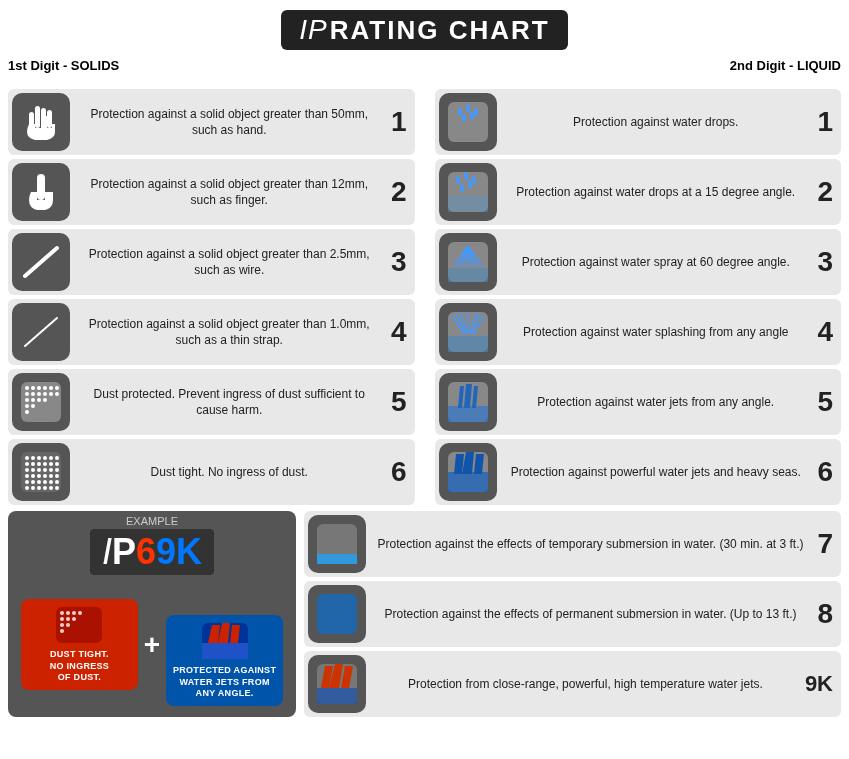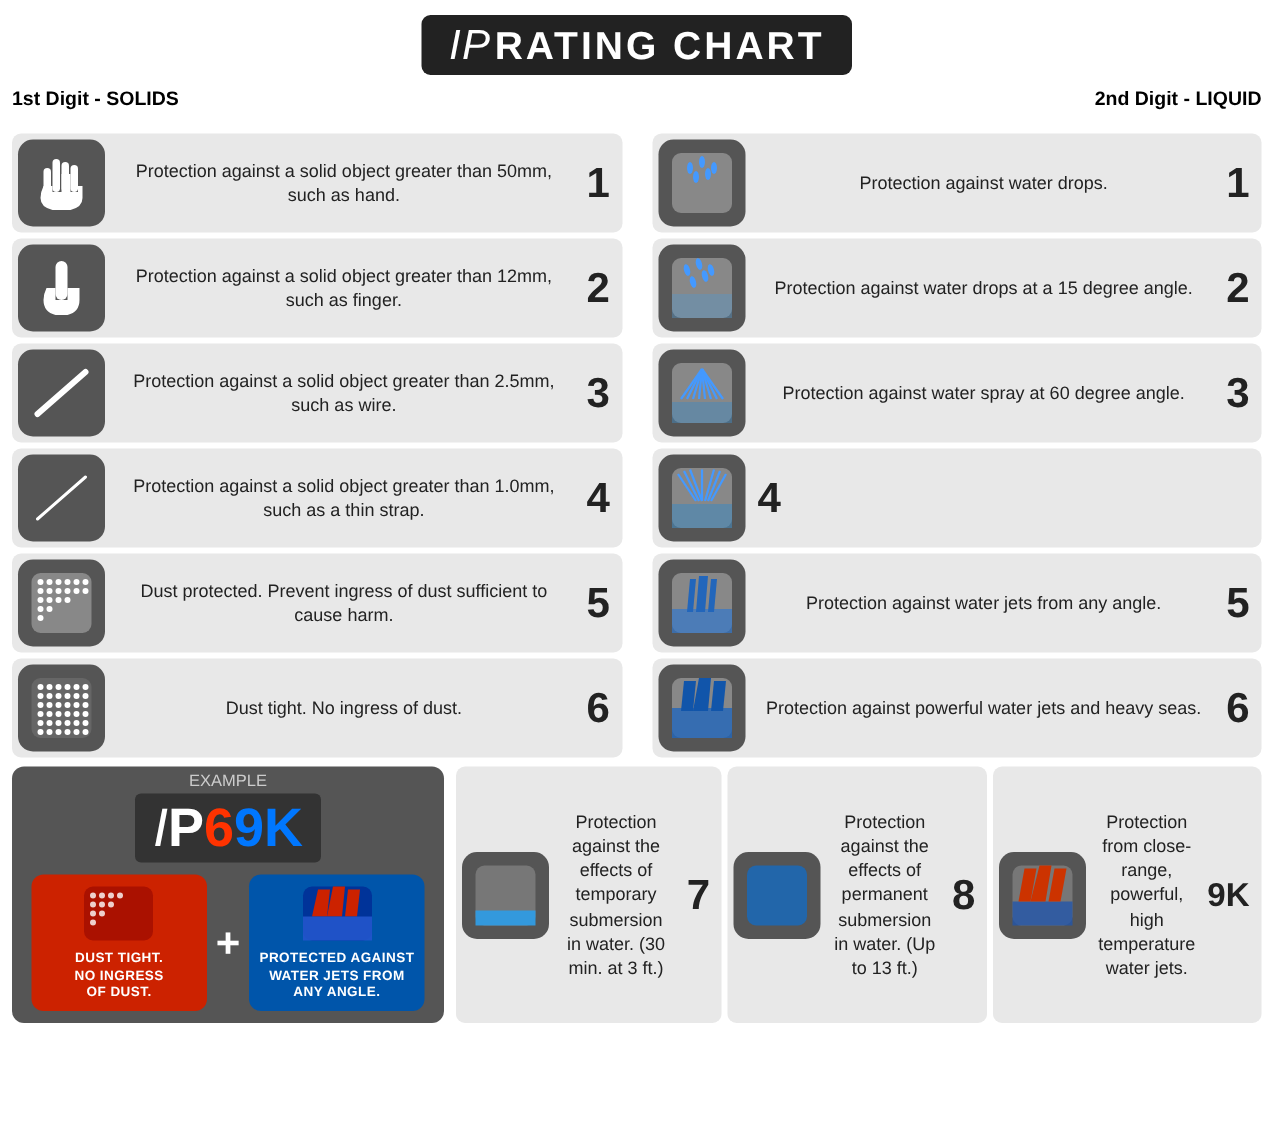--- a/index.html
+++ b/index.html
@@ -155,42 +155,42 @@
       display: flex;
       flex-direction: column;
       align-items: center;
       justify-content: flex-end;
       padding: 6px 4px;
       min-height: 90px;
       position: relative;
     }
 
     .ex-panel-red { background: #cc2200; }
-    .ex-panel-blue { background: #0055aa; }
+    .ex-panel-blue { background: #0055aa; margin-top: 32px; }
 
     .ex-panel-text {
       font-size: 9px;
       font-weight: bold;
       color: #fff;
       text-align: center;
       line-height: 1.3;
       letter-spacing: 0.3px;
     }
 
     .plus-sign {
       font-size: 28px;
       font-weight: bold;
       color: #ffffff;
     }
 
     
     .liquid-bottom {
       flex: 1;
       display: flex;
-      flex-direction: row;
+      flex-direction: column;
       gap: 4px;
     }
 
     
     svg { display: block; }
   </style>
 </head>
 <body>
 
 <div class="header">
@@ -415,20 +415,21 @@
             <line x1="8" y1="8" x2="20" y2="26"></line>
             <line x1="12" y1="6" x2="22" y2="26"></line>
             <line x1="16" y1="5" x2="24" y2="26"></line>
             <line x1="24" y1="5" x2="24" y2="26"></line>
             <line x1="32" y1="5" x2="26" y2="26"></line>
             <line x1="36" y1="6" x2="28" y2="26"></line>
             <line x1="40" y1="8" x2="30" y2="26"></line>
           </g>
         </svg>
       </div>
+      <div class="row-text">Protection against water splashing from any angle</div>
       <div class="row-number">4</div>
     </div>
 
     <div class="row-item">
       <div class="icon-box">
         <svg width="48" height="48" viewBox="0 0 48 48">
           <rect x="4" y="4" width="40" height="40" rx="6" fill="#888"></rect>
           <rect x="4" y="28" width="40" height="16" rx="0" fill="#3377cc" opacity="0.7"></rect>
 
           <g fill="#2266bb">

